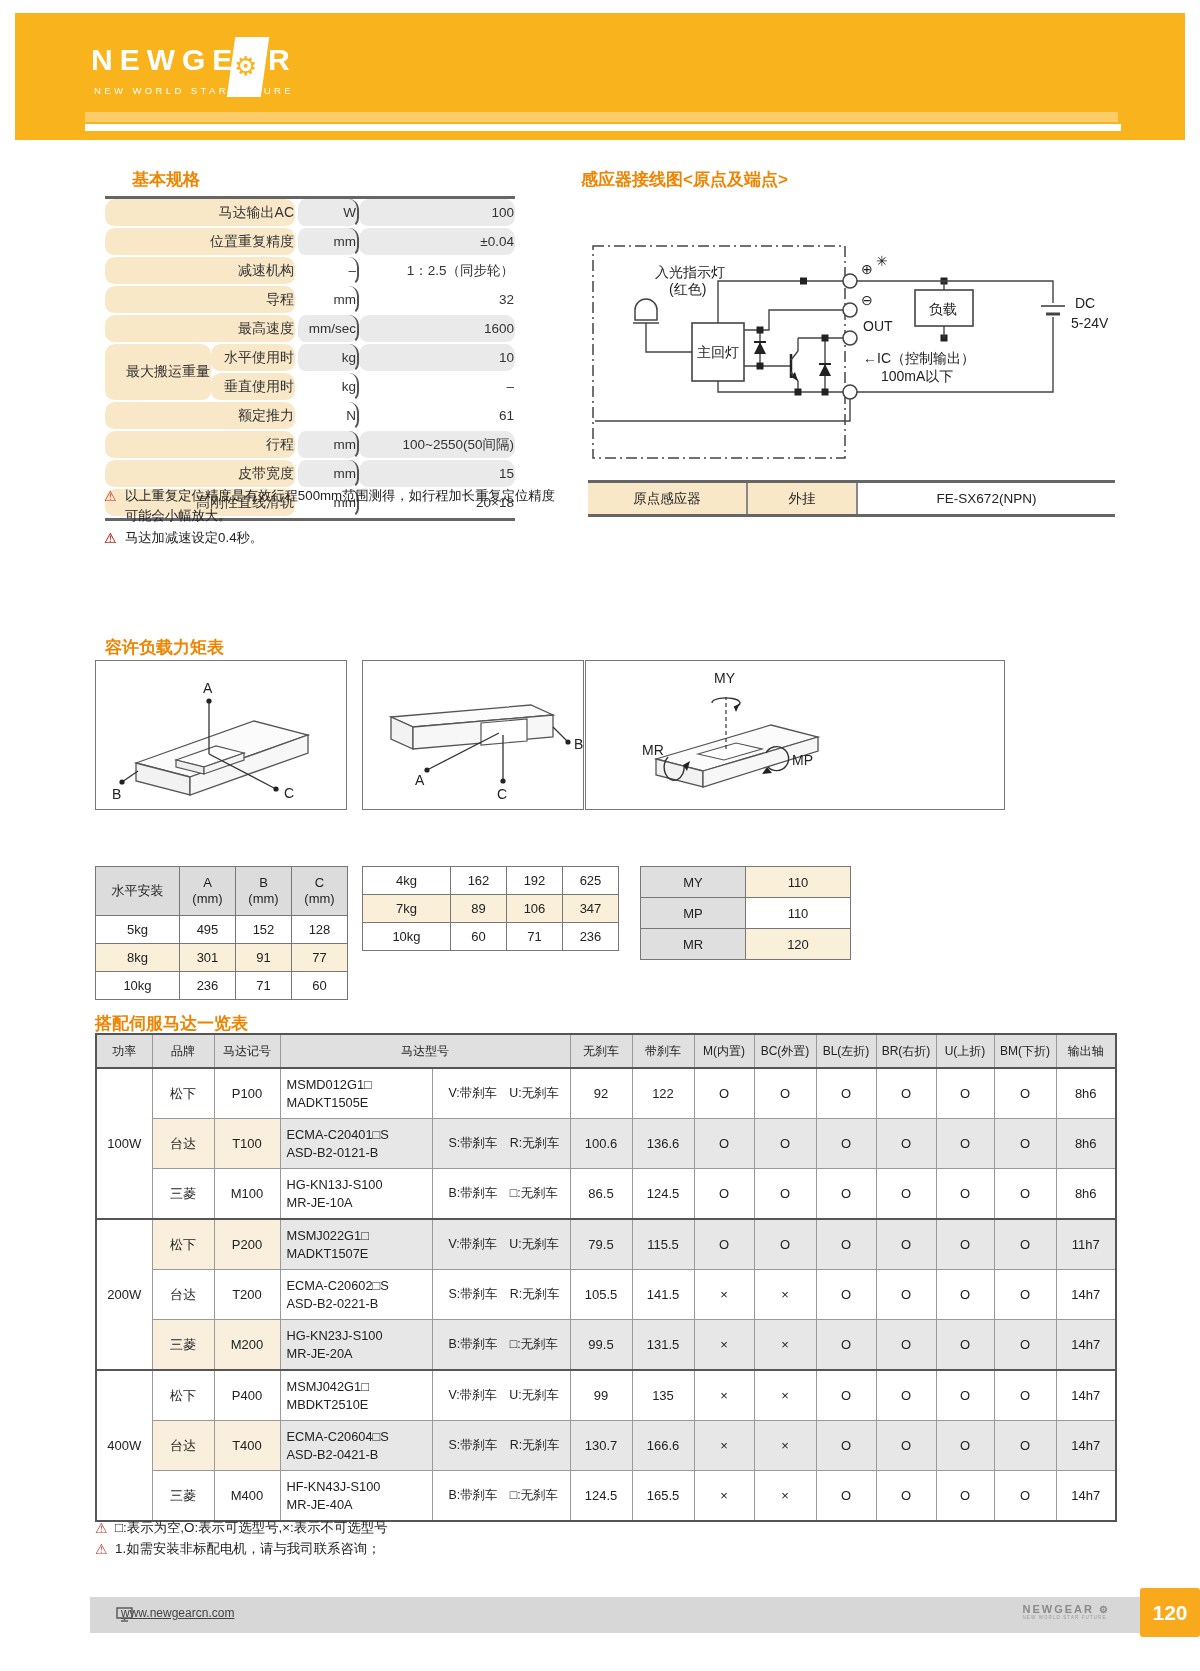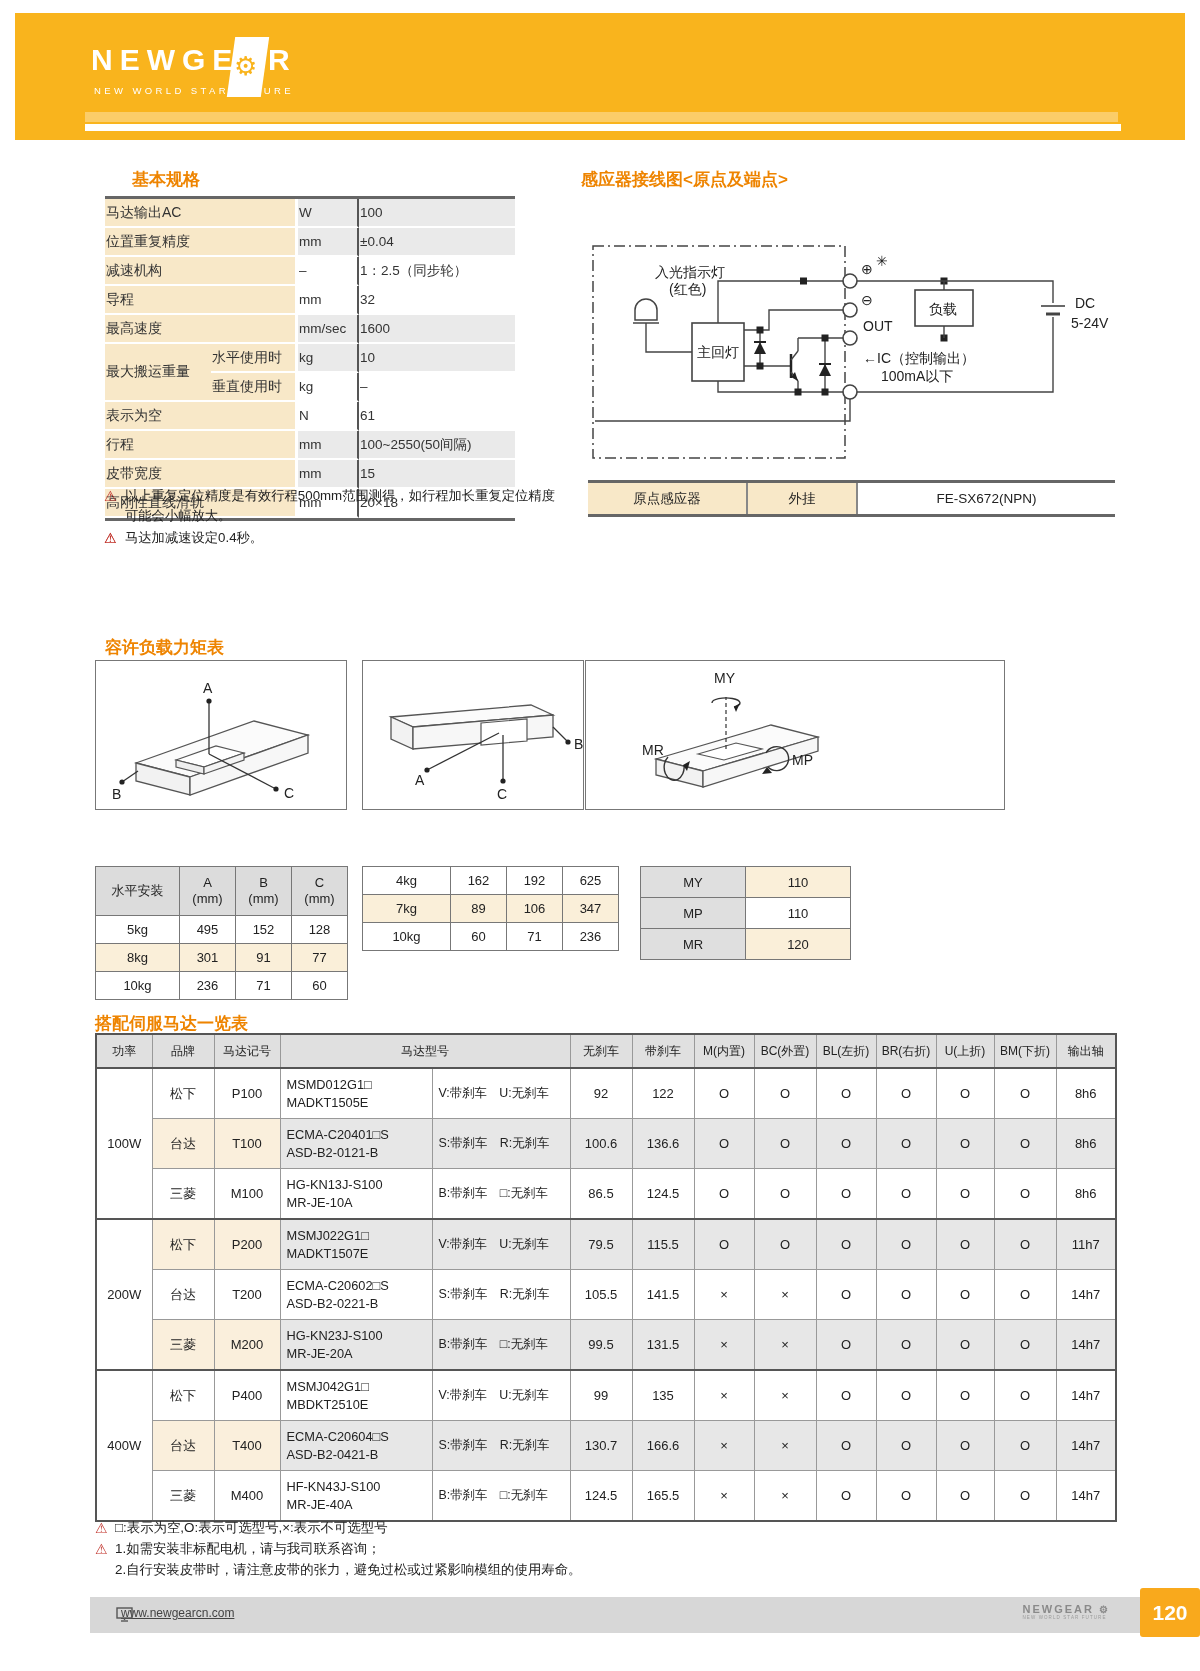--- a/index.html
+++ b/index.html
@@ -11,21 +11,21 @@
   .brand-tagline{position:absolute;left:79px;top:72px;color:#fff;font-size:9.5px;letter-spacing:3.4px;}
   .gear-badge{position:absolute;left:216px;top:24px;width:34px;height:60px;background:#fff;transform:skewX(-8deg);}
   .gear-badge span{position:absolute;left:3px;top:14px;font-size:26px;color:#F9B41D;transform:skewX(8deg);}
   .stripe-light{position:absolute;left:70px;top:99px;width:1033px;height:10px;background:#FBCD69;}
   .stripe-white{position:absolute;left:70px;top:111px;width:1036px;height:7px;background:#ffffff;}
   
   .sec-title{position:absolute;font-size:17px;font-weight:bold;color:#EE8400;}
   
   .spec-wrap{position:absolute;left:105px;top:196px;width:410px;border-top:3px solid #666;border-bottom:3px solid #666;}
   table.spec{border-collapse:separate;border-spacing:0;width:100%;table-layout:fixed;}
-  table.spec td{height:25px;text-align:left;vertical-align:middle;font-size:13.5px;color:#333;}
+  table.spec td{height:25px;text-align:right;vertical-align:middle;font-size:13.5px;color:#333;border-radius:10px;}
   table.spec td.lbl,table.spec td.sub{background:#F8E8C8;border-bottom:2px solid #fff;font-size:14px;}
   table.spec td.unit{border-left:3px solid #fff;border-right:2px solid #555;border-bottom:2px solid #fff;}
   table.spec td.val{border-bottom:2px solid #fff;}
   table.spec tr.g td.unit,table.spec tr.g td.val{background:#EAEAEA;}
   table.spec tr.w td.unit,table.spec tr.w td.val{background:#fff;}
   
   .notes{position:absolute;left:104px;top:486px;width:455px;}
   .note{position:relative;padding-left:21px;font-size:13.3px;line-height:1.5;color:#222;margin-bottom:2px;}
   .warning-icon{position:absolute;left:0;top:0;color:#C03028;font-size:14px;}
   
@@ -47,21 +47,21 @@
   .mtable3 td{height:28px;}
   .mtable3 td.axis{background:#DFDFDF;}
   .mtable3 td.v-beige{background:#FAEFD9;}
   .mtable3 td.v-white{background:#fff;}
   
   .servo-wrap{position:absolute;left:95px;top:1033px;}
   table.servo{border-collapse:collapse;table-layout:fixed;width:1020px;border:2px solid #555;}
   table.servo th{background:#E0E0E0;border:1px solid #999;font-size:12px;font-weight:normal;height:30px;color:#222;margin-left:37px;}
   table.servo td{border:1px solid #999;font-size:13px;text-align:center;vertical-align:middle;height:47px;color:#222;background:#fff;}
   table.servo td.model{text-align:left;padding-left:6px;font-size:12.8px;line-height:1.35;}
-  table.servo td.brake{text-align:left;padding-left:6px;font-size:12.4px;}
+  table.servo td.brake{text-align:left;padding-left:16px;font-size:12.4px;}
   table.servo tr.striped td{background:#E7E7E7;}
   table.servo tr.striped td.beige{background:#FAEFDC;}
   table.servo td.power{background:#fff !important;}
   table.servo tr.group-sep td{border-top:2px solid #555;}
   
   .servo-notes{position:absolute;left:95px;top:1518px;width:760px;}
   .snote{position:relative;padding-left:20px;font-size:13.4px;line-height:1.55;color:#222;}
   .snote.noicon{padding-left:20px;}
   .footer-bar{position:absolute;left:90px;top:1597px;width:1095px;height:36px;background:#D7D7D7;}
   .site{position:absolute;left:26px;top:9px;font-size:12px;color:#444;}
@@ -129,21 +129,21 @@
         <td class="sub">水平使用时</td>
         <td class="unit">kg</td>
         <td class="val">10</td>
       </tr>
       <tr class="w">
         <td class="sub">垂直使用时</td>
         <td class="unit">kg</td>
         <td class="val">–</td>
       </tr>
       <tr class="w">
-        <td class="lbl" colspan="2">表示为空</td>
+        <td class="lbl" colspan="2">额定推力</td>
         <td class="unit">N</td>
         <td class="val">61</td>
       </tr>
       <tr class="g">
         <td class="lbl" colspan="2">行程</td>
         <td class="unit">mm</td>
         <td class="val">100~2550(50间隔)</td>
       </tr>
       <tr class="g">
         <td class="lbl" colspan="2">皮带宽度</td>
@@ -592,23 +592,20 @@
 
   <div class="servo-notes">
     <div class="snote">
       <span class="warning-icon">⚠</span>
       <span>□:表示为空,O:表示可选型号,×:表示不可选型号</span>
     </div>
     <div class="snote">
       <span class="warning-icon">⚠</span>
       <span>1.如需安装非标配电机，请与我司联系咨询；</span>
     </div>
-    <div class="snote noicon">
-      <span>2.自行安装皮带时，请注意皮带的张力，避免过松或过紧影响模组的使用寿命。</span>
-    </div>
   </div>
 
   <div class="footer-bar">
     <div class="site">
       <svg class="monitor-icon" width="17" height="15" viewBox="0 0 17 15" style="position:absolute;left:0;top:1px;">
         <rect x="1" y="1" width="15" height="10" fill="none" stroke="#555" stroke-width="1.4"></rect>
         <line x1="8.5" y1="11" x2="8.5" y2="13" stroke="#555" stroke-width="1.4"></line>
         <line x1="5" y1="14" x2="12" y2="14" stroke="#555" stroke-width="1.4"></line>
       </svg>
       <a href="#" style="margin-left:5px;">www.newgearcn.com</a>

